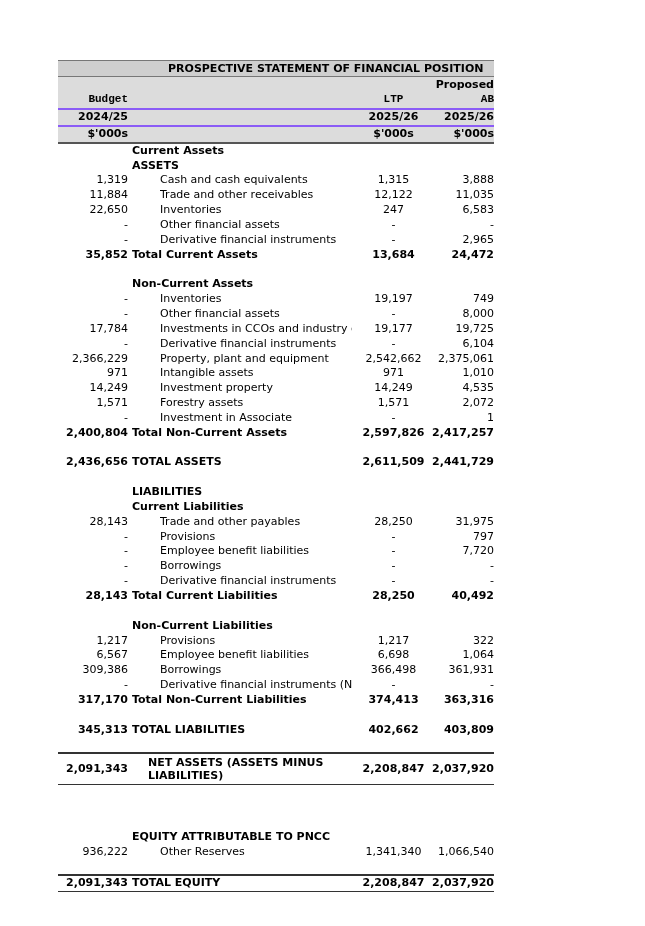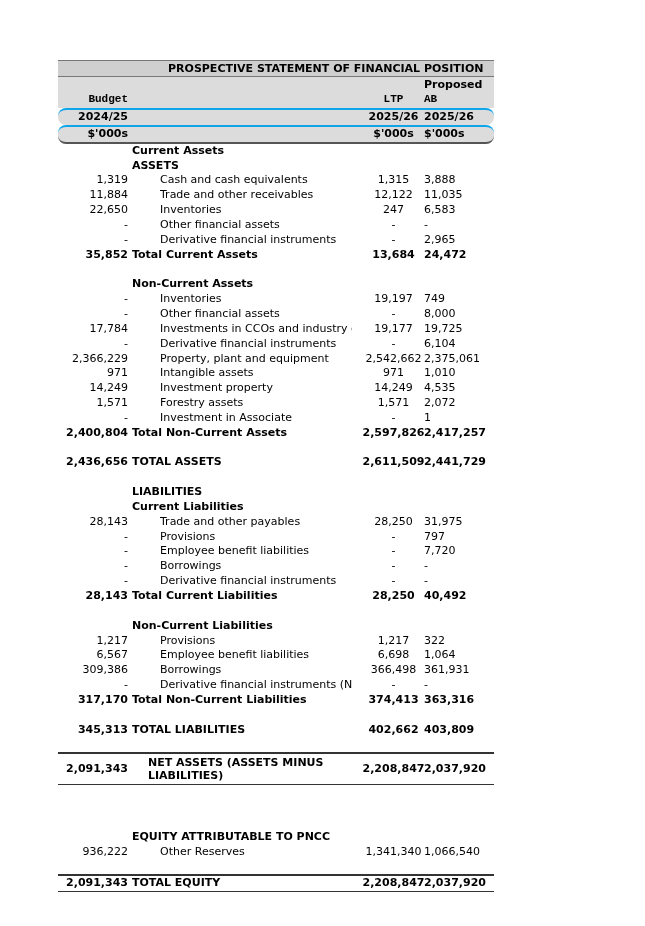--- a/index.html
+++ b/index.html
@@ -3,30 +3,30 @@
 <meta charset="utf-8">
 <style>
   html, body { margin: 0; padding: 0; background: #ffffff; }
   body { width: 645px; height: 926px; position: relative; font-family: "DejaVu Sans", sans-serif; color: #000; }
   .sheet { position: absolute; left: 58px; top: 60px; width: 436px; }
   .row { position: relative; height: 14.85px; font-size: 11px; line-height: 14.85px; white-space: nowrap; }
   .c1 { position: absolute; left: 0; width: 70px; text-align: right; }
   .c2 { position: absolute; left: 74px; width: 220px; overflow: hidden; }
   .c2.ind { left: 102px; width: 192px; }
   .c3 { position: absolute; left: 300px; width: 71px; text-align: center; }
-  .c4 { position: absolute; left: 366px; width: 70px; }
+  .c4 { position: absolute; left: 366px; width: 70px; text-align: right; }
   .b { font-weight: bold; }
   .hdr { background: #dcdcdc; }
   .title-row { background: #cfcfcf; height: 15px; line-height: 15px; border-top: 1px solid #777; border-bottom: 1px solid #777; }
   .title-row .t { position: absolute; left: 74px; font-weight: bold; font-size: 11px; margin-left: 36px; }
   .hdr2 { height: 31px; }
   .hdr2 .c1, .hdr2 .c3 { top: 15px; font-family: Liberation Mono, monospace; }
   .hdr2 .c4 .l1 { display: block; line-height: 15px; }
   .hdr2 .c4 .l2 { display: block; line-height: 15px; font-family: Liberation Mono, monospace; }
-  .sepline { border-top: 2px solid #0ea5e9; border-radius: 8px; }
+  .sepline { border-top: 2px solid #8b5cf6; }
   .net { height: 30px; border-top: 2px solid #333; border-bottom: 1px solid #333; }
   .net .c1, .net .c3, .net .c4 { line-height: 30px; }
   .net .c2 { line-height: 13px; top: 2px; white-space: normal; width: 180px; margin-left: 16px; }
   .teq { border-top: 2px solid #333; border-bottom: 1px solid #333; }
   .gap { height: 14.85px; }
 </style>
 </head>
 <body>
 
 <div class="sheet">

